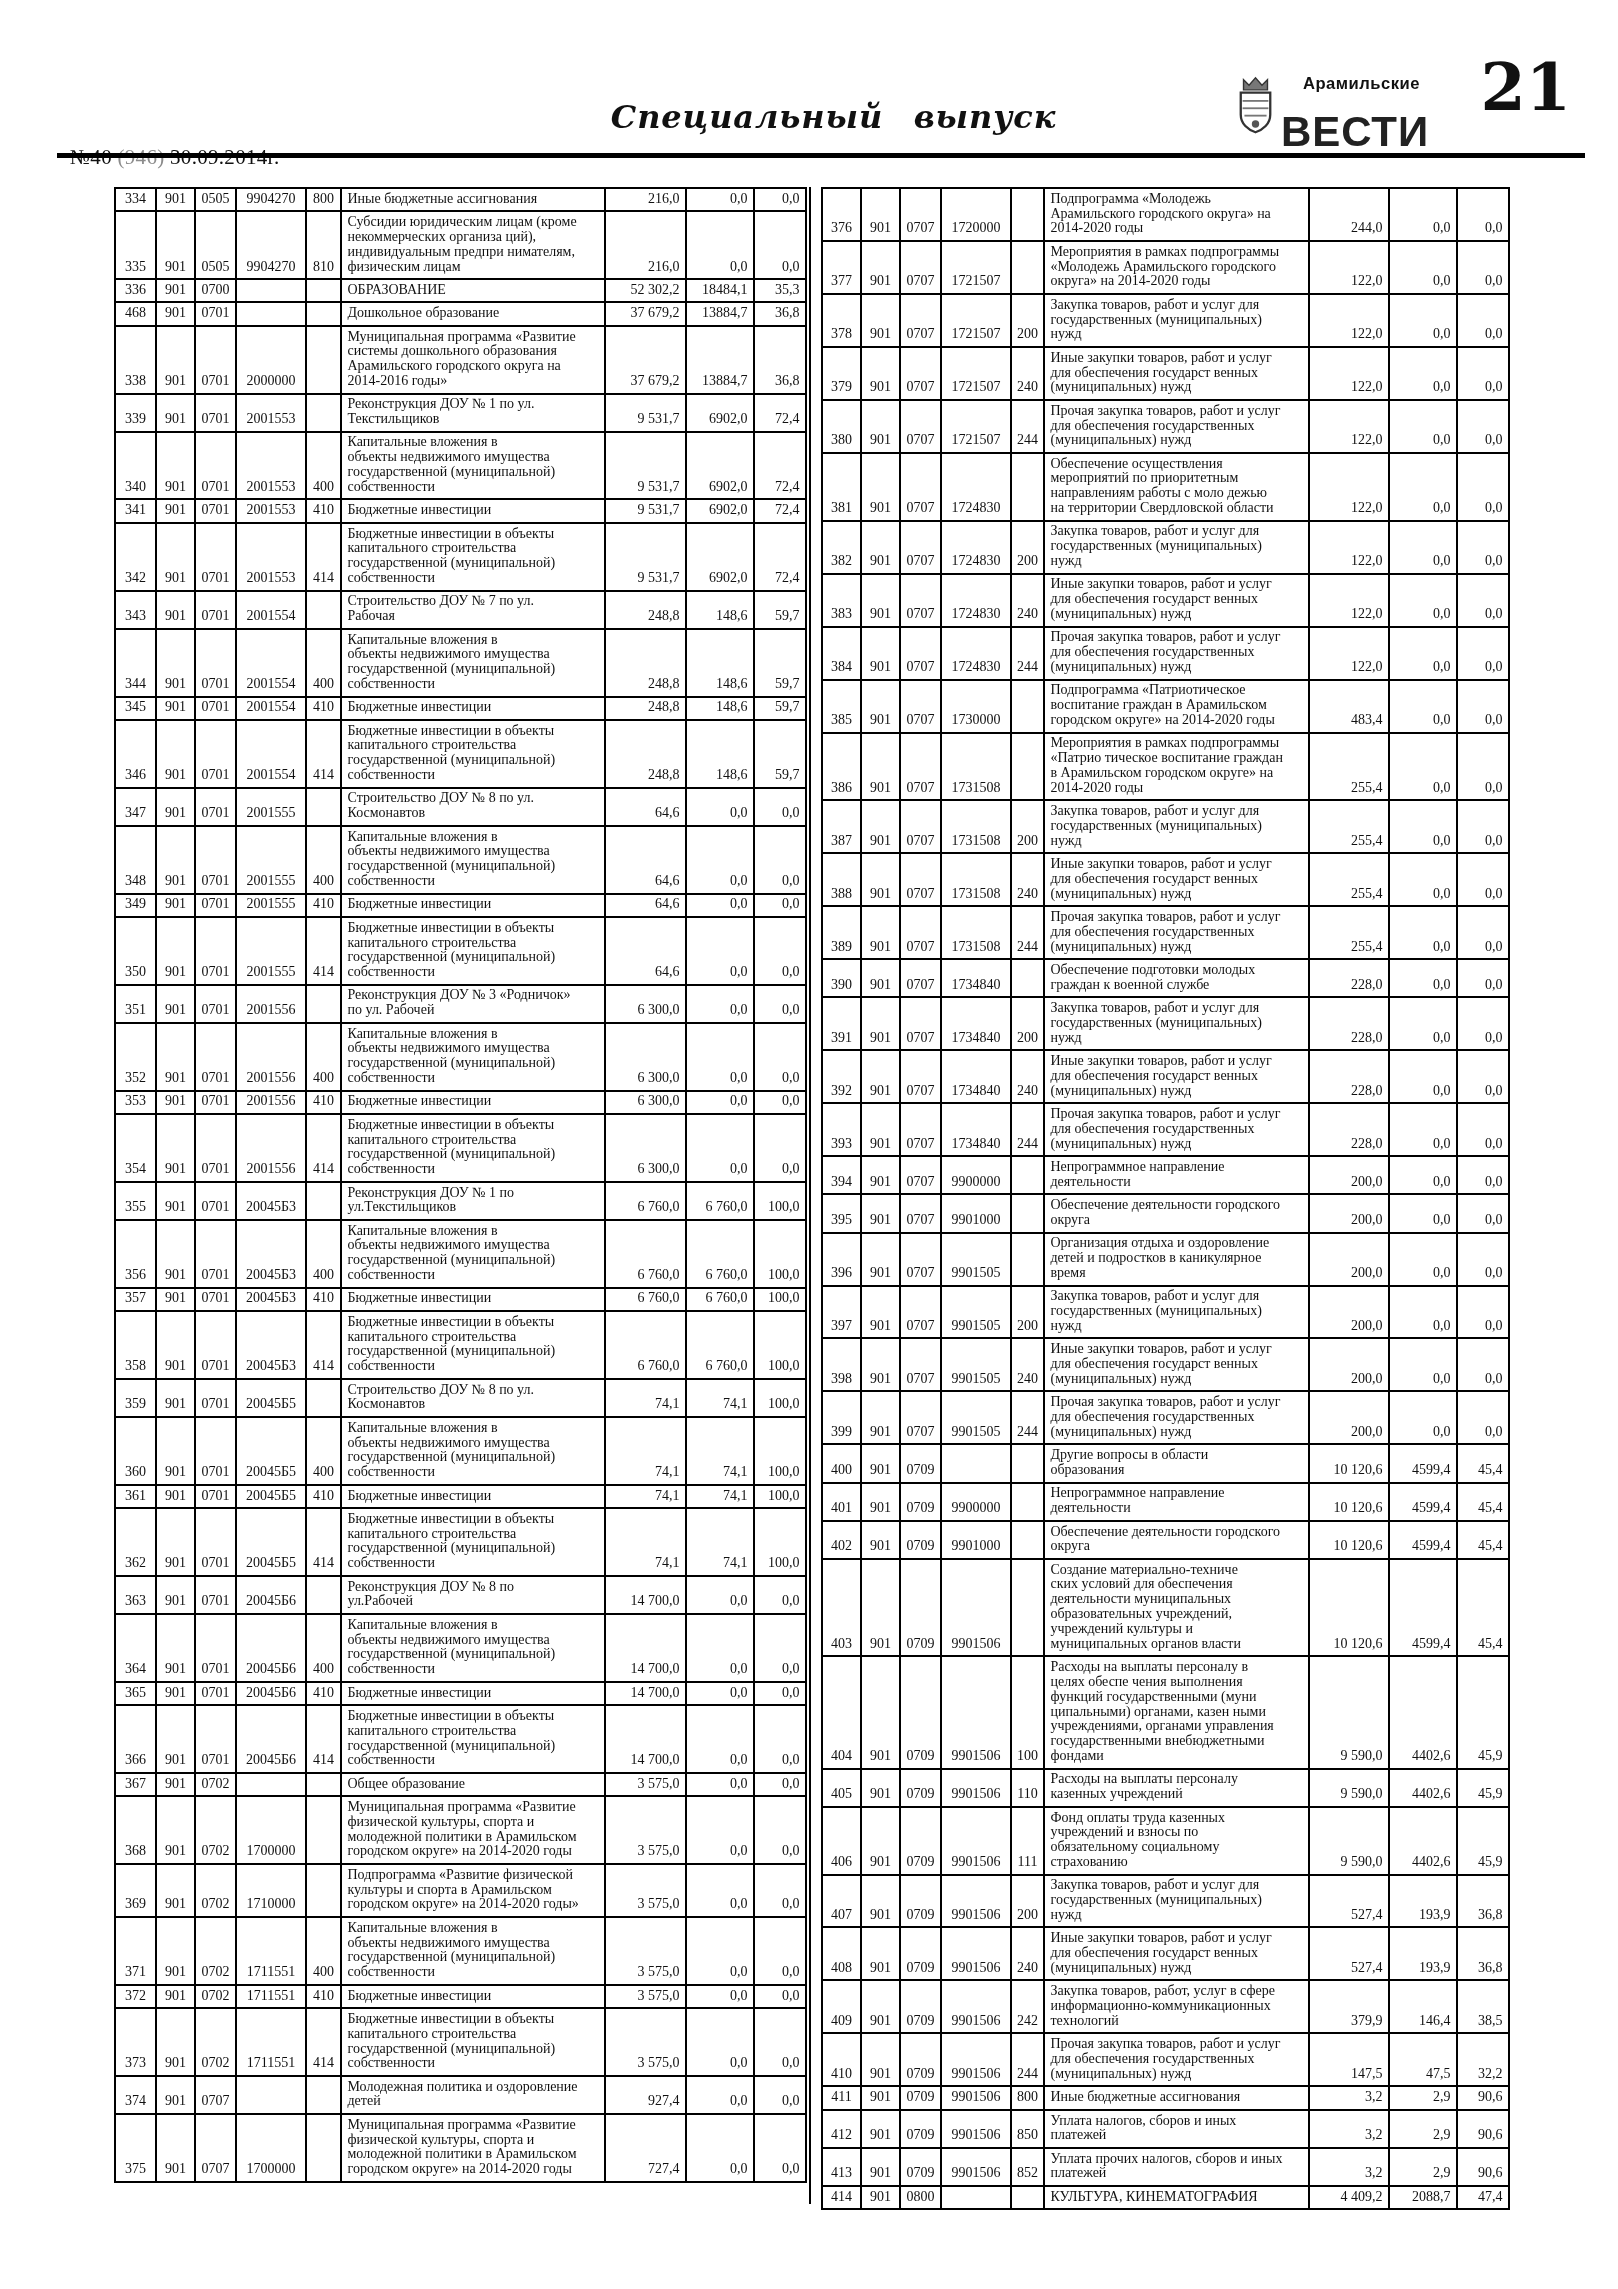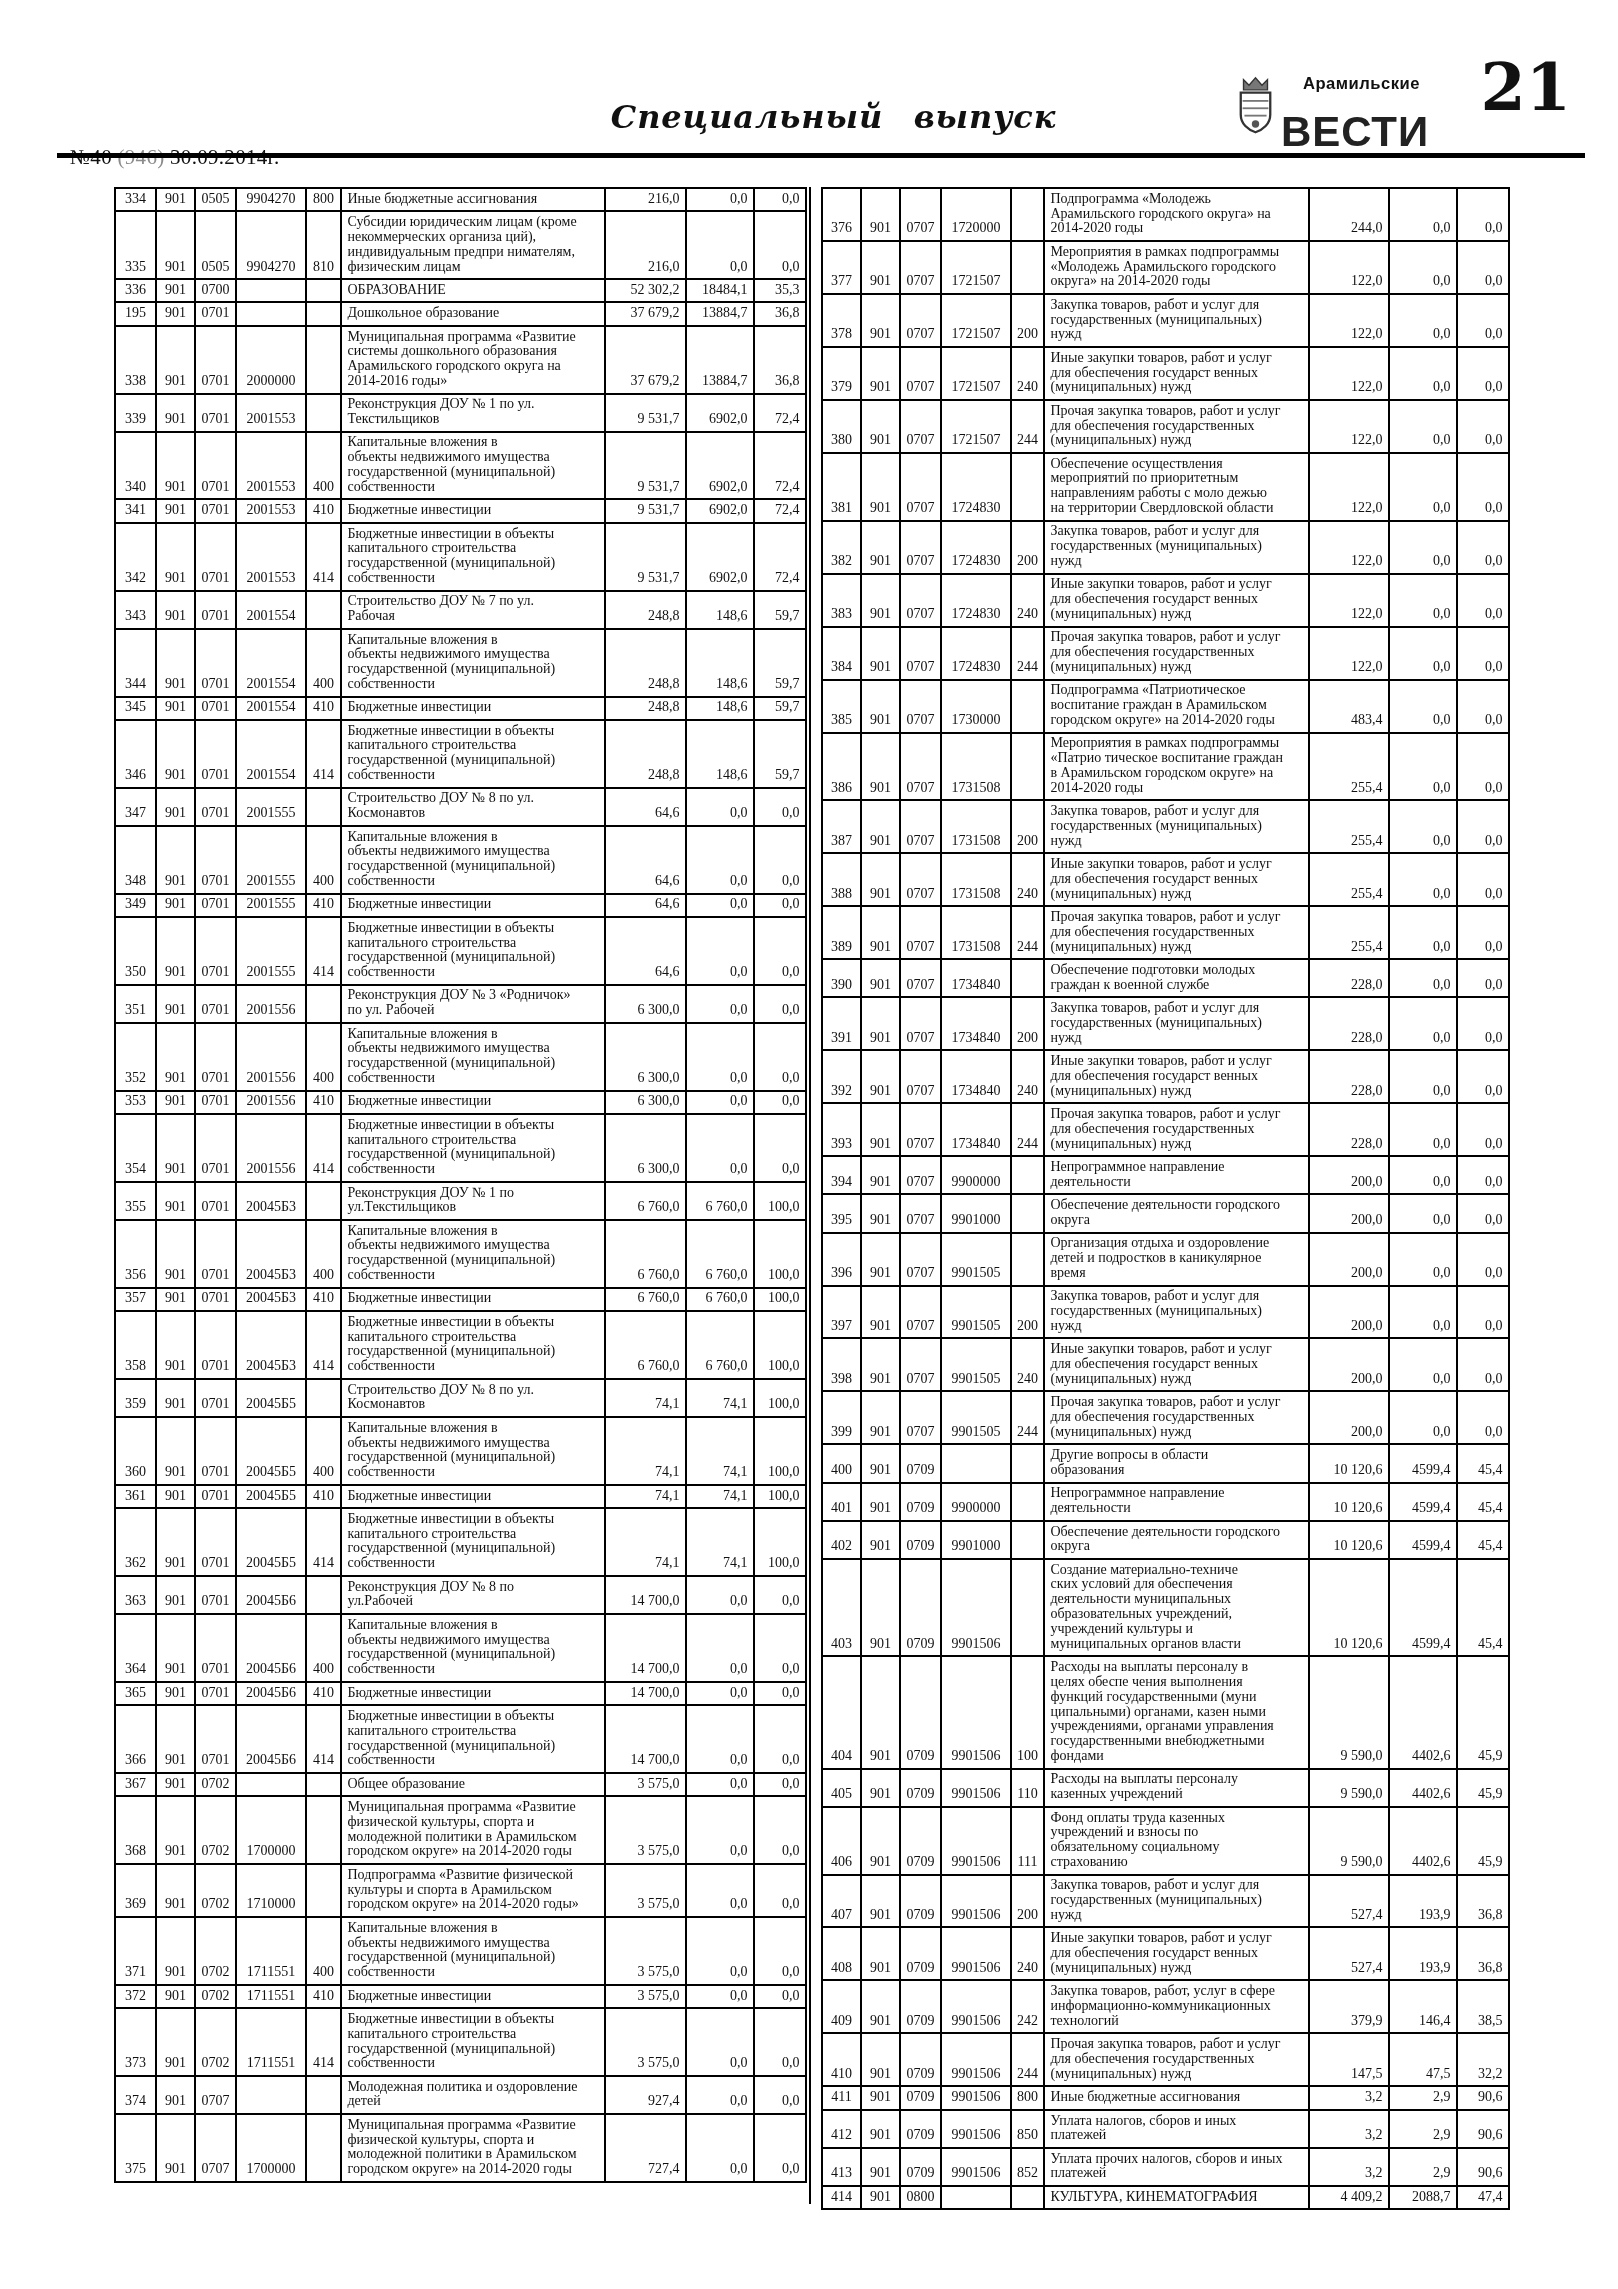--- a/index.html
+++ b/index.html
@@ -109,21 +109,21 @@
           <td class="code">901</td>
           <td class="code">0700</td>
           <td class="code"></td>
           <td class="code"></td>
           <td class="name">ОБРАЗОВАНИЕ</td>
           <td class="num">52 302,2</td>
           <td class="num">18484,1</td>
           <td class="num">35,3</td>
         </tr>
         <tr>
-          <td class="code">195</td>
+          <td class="code">468</td>
           <td class="code">901</td>
           <td class="code">0701</td>
           <td class="code"></td>
           <td class="code"></td>
           <td class="name">Дошкольное образование</td>
           <td class="num">37 679,2</td>
           <td class="num">13884,7</td>
           <td class="num">36,8</td>
         </tr>
         <tr>

